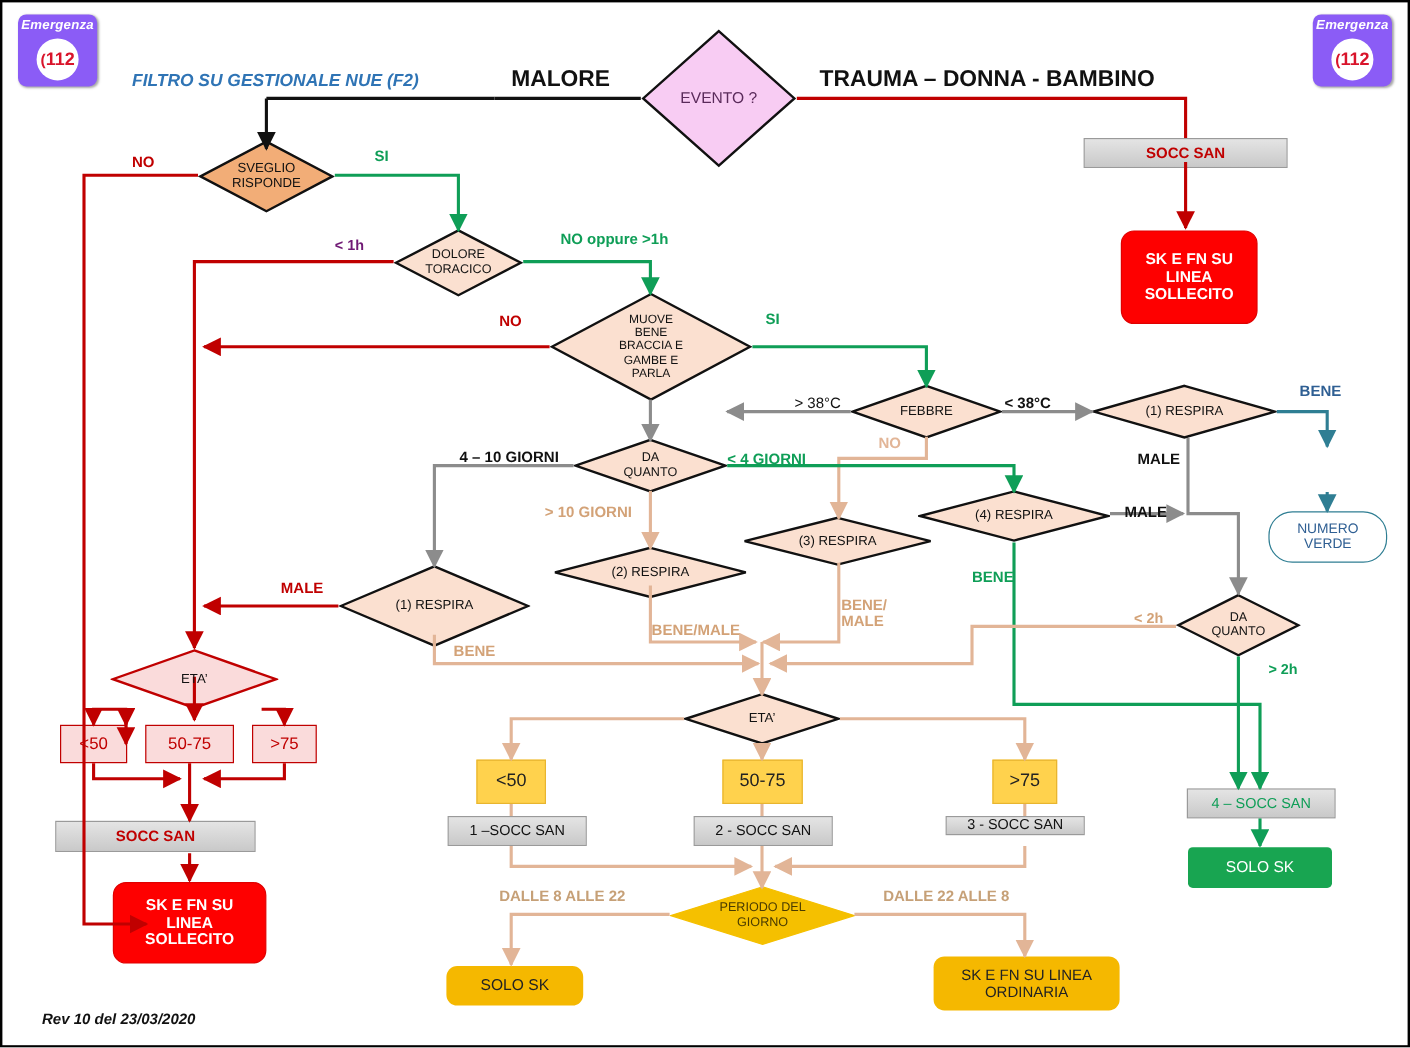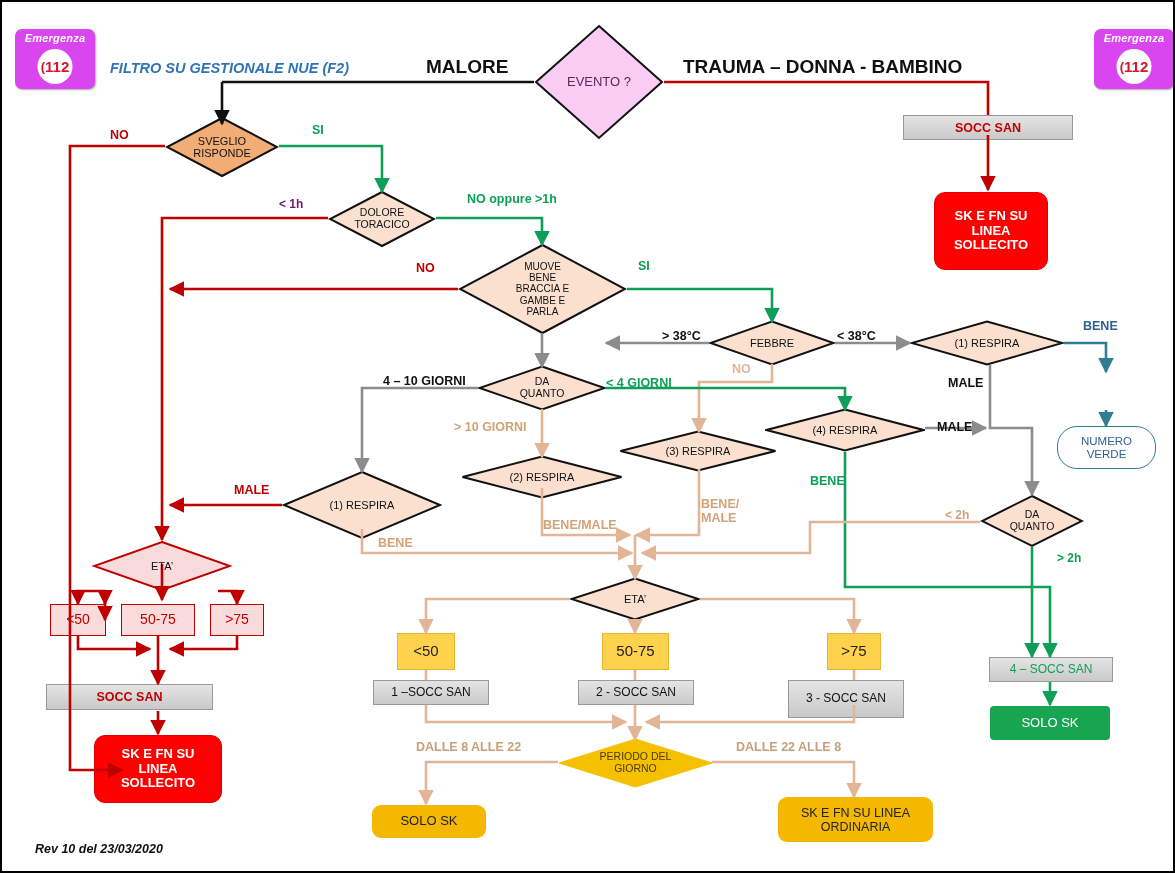--- a/index.html
+++ b/index.html
@@ -17,22 +17,22 @@
   .redbox{background:#fe0000;border:1px solid #e00000;border-radius:11px;color:#fff;font-weight:bold;}
   .pinkbox{background:#fadbdb;border:1.6px solid #c00000;color:#c00000;}
   .yellowbox{background:#ffd24d;border:1.6px solid #e8b52f;color:#222;}
   .orangebox{background:#f5b800;border:none;border-radius:9px;color:#222;}
   .greenbox{background:#18a551;border:none;border-radius:4px;color:#fff;}
   .nvbox{background:#fff;border:1.6px solid #2f7e93;border-radius:13px;color:#2f5f93;}
 
   .lbl{position:absolute;white-space:pre;z-index:6;}
 
   
-  .logo{position:absolute;width:80px;height:60px;background:#d946ef;border-radius:7px;z-index:7;
-        box-shadow:1px 1px 2px rgba(0,0,0,.35);margin-top:17px;}
+  .logo{position:absolute;width:66px;height:60px;background:#8b5cf6;border-radius:7px;z-index:7;
+        box-shadow:1px 1px 2px rgba(0,0,0,.35);}
   .logo .em{position:absolute;top:3px;left:0;right:0;text-align:center;color:#fff;font-style:italic;font-weight:bold;font-size:11px;letter-spacing:.2px;}
   .logo .circ{position:absolute;left:50%;top:20px;transform:translateX(-50%);width:35px;height:35px;border-radius:50%;background:#fff;display:flex;align-items:center;justify-content:center;color:#d9142b;font-weight:bold;font-size:15px;}
 
   #rev{position:absolute;left:33px;top:840px;font-size:12.5px;font-style:italic;font-weight:bold;color:#111;}
 
   svg#wires{position:absolute;left:0;top:0;width:1175px;height:873px;z-index:2;pointer-events:none;}
 </style>
 </head>
 <body>
 
@@ -323,21 +323,21 @@
   <div class="node yellowbox" style="left:825px;top:631px;width:54px;height:37px;font-size:15px;">
     <span>&gt;75</span>
   </div>
 
   <div class="node grey" style="left:371px;top:678px;width:116px;height:25px;font-size:12px;color:#111;">
     <span>1 –SOCC SAN</span>
   </div>
   <div class="node grey" style="left:576px;top:678px;width:116px;height:25px;font-size:12px;color:#111;">
     <span>2 - SOCC SAN</span>
   </div>
-  <div class="node grey" style="left:786px;top:678px;width:116px;height:38px;font-size:12px;color:#111;">
+  <div class="node grey" style="left:786px;top:678px;width:116px;height:16px;font-size:12px;color:#111;">
     <span>3 - SOCC SAN</span>
   </div>
   <div class="node grey" style="left:987px;top:655px;width:124px;height:25px;font-size:12px;color:#0f9e57;">
     <span>4 – SOCC SAN</span>
   </div>
 
   <div class="node orangebox" style="left:370px;top:803px;width:114px;height:33px;font-size:13px;">
     <span>SOLO SK</span>
   </div>
   <div class="node orangebox" style="left:776px;top:795px;width:155px;height:45px;font-size:12.5px;white-space:pre;">
@@ -347,21 +347,21 @@
   <div class="node greenbox" style="left:988px;top:704px;width:120px;height:34px;font-size:13px;">
     <span>SOLO SK</span>
   </div>
 
   <div class="lbl" style="left:108px;top:126px;font-size:12.5px;font-weight:bold;color:#c00000;">NO</div>
   <div class="lbl" style="left:310px;top:121px;font-size:12.5px;font-weight:bold;color:#0f9e57;">SI</div>
   <div class="lbl" style="left:277px;top:195px;font-size:12px;font-weight:bold;color:#701a75;">&lt; 1h</div>
   <div class="lbl" style="left:465px;top:190px;font-size:12.5px;font-weight:bold;color:#0f9e57;">NO oppure &gt;1h</div>
   <div class="lbl" style="left:414px;top:259px;font-size:12.5px;font-weight:bold;color:#c00000;">NO</div>
   <div class="lbl" style="left:636px;top:257px;font-size:12.5px;font-weight:bold;color:#0f9e57;">SI</div>
-  <div class="lbl" style="left:660px;top:327px;font-size:12.5px;font-weight:bold;color:#111;">&gt; 38°C</div>
+  <div class="lbl" style="left:660px;top:327px;font-size:12.5px;font-weight:normal;color:#111;">&gt; 38°C</div>
   <div class="lbl" style="left:835px;top:327px;font-size:12.5px;font-weight:bold;color:#111;">&lt; 38°C</div>
   <div class="lbl" style="left:730px;top:360px;font-size:12.5px;font-weight:bold;color:#e2b597;">NO</div>
   <div class="lbl" style="left:1081px;top:317px;font-size:12.5px;font-weight:bold;color:#2f5f93;">BENE</div>
   <div class="lbl" style="left:946px;top:374px;font-size:12.5px;font-weight:bold;color:#111;">MALE</div>
   <div class="lbl" style="left:935px;top:418px;font-size:12.5px;font-weight:bold;color:#111;">MALE</div>
   <div class="lbl" style="left:381px;top:372px;font-size:12.5px;font-weight:bold;color:#111;">4 – 10 GIORNI</div>
   <div class="lbl" style="left:604px;top:374px;font-size:12.5px;font-weight:bold;color:#0f9e57;">&lt; 4 GIORNI</div>
   <div class="lbl" style="left:452px;top:418px;font-size:12.5px;font-weight:bold;color:#d3a277;">&gt; 10 GIORNI</div>
   <div class="lbl" style="left:232px;top:481px;font-size:12.5px;font-weight:bold;color:#c00000;">MALE</div>
   <div class="lbl" style="left:376px;top:534px;font-size:12.5px;font-weight:bold;color:#d3a277;">BENE</div>

